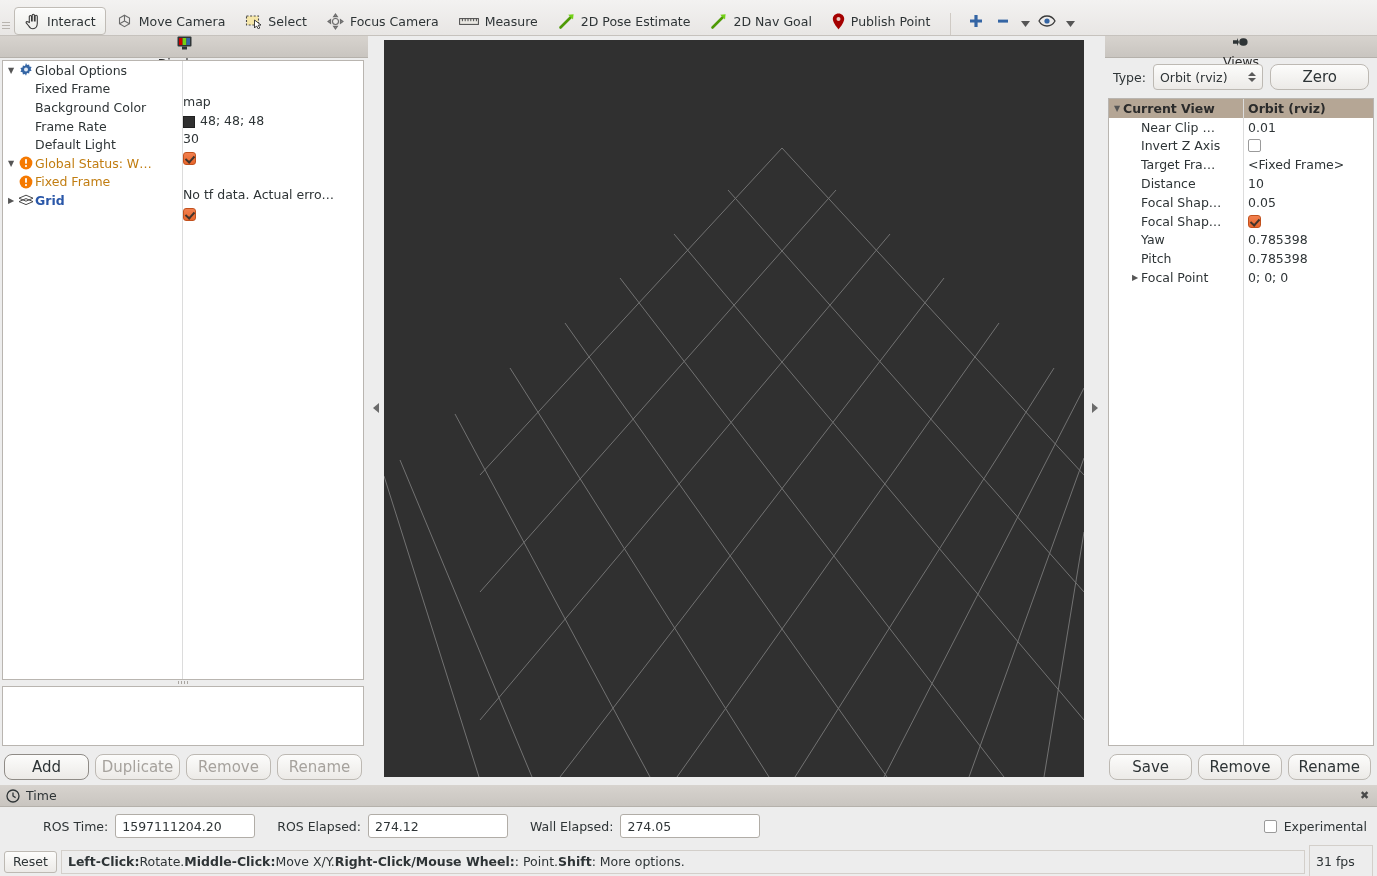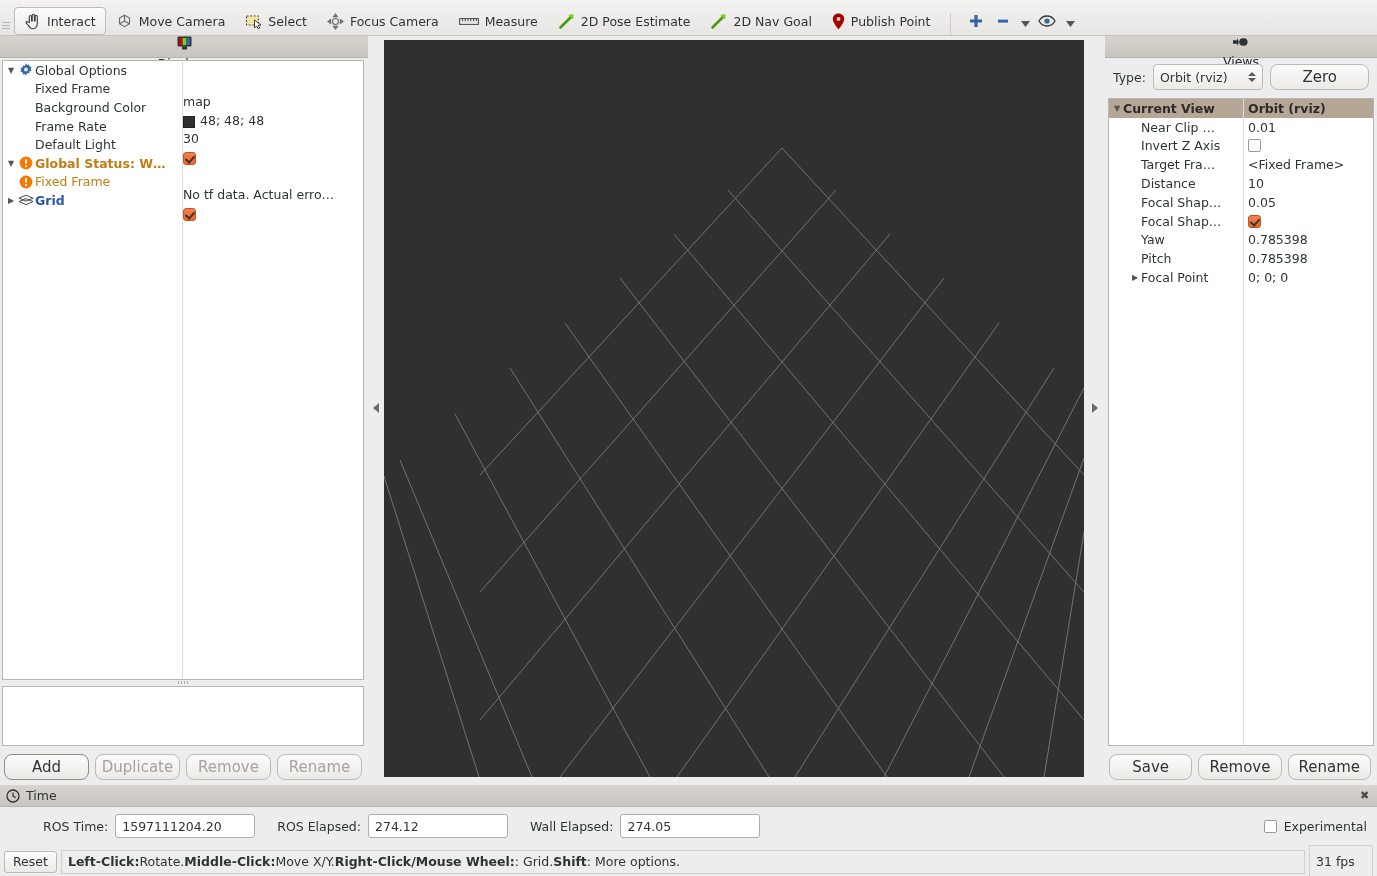--- a/index.html
+++ b/index.html
@@ -64,21 +64,21 @@
     display:flex; align-items:center; height:18.6px;
     font-size:12.5px; position:relative; white-space:nowrap;
   }
   .row .lbl-cell { width:179px; display:flex; align-items:center; height:100%; padding-left:2px; }
   .row .val-cell { flex:1; padding-left:1px; display:flex; align-items:flex-end; height:100%;margin-top:22px; }
   .tri { width:12px; display:inline-block; text-align:center; font-size:8px; color:#555; flex:0 0 12px; }
   .ricon { width:18px; flex:0 0 18px; display:flex; align-items:center; justify-content:center; }
   .rtext { }
   .ind2 { padding-left:12px; }
   .warn { color:#c17d11; }
-  .warn-b { color:#c17d11; font-weight:bold; }
+  .warn-b { color:#c17d11; font-weight:normal; }
   .blue-b { color:#2a57a8; font-weight:bold; }
   .chk {
     width:13px; height:13px; border-radius:3px;
     background:linear-gradient(to bottom,#f2804f,#e8662c);
     border:1px solid #c2511d; position:relative; display:inline-block;
   }
   .chk::after {
     content:""; position:absolute; left:3px; top:1px;
     width:4px; height:7px; border:solid #43352c; border-width:0 2px 2px 0;
     transform:rotate(42deg);
@@ -630,20 +630,20 @@
   </div>
 
   <div class="statusbar">
     <span class="reset-btn">Reset</span>
     <span class="hint" id="hint">
         <b>Left-Click:</b>
         <span> Rotate. </span>
         <b>Middle-Click:</b>
         <span> Move X/Y. </span>
         <b>Right-Click/Mouse Wheel:</b>
-        <span>: Grid. </span>
+        <span>: Point. </span>
         <b>Shift</b>
         <span>: More options.</span>
       </span>
     <span class="fps">31 fps</span>
   </div>
 
 </div>
 
 </body></html>

